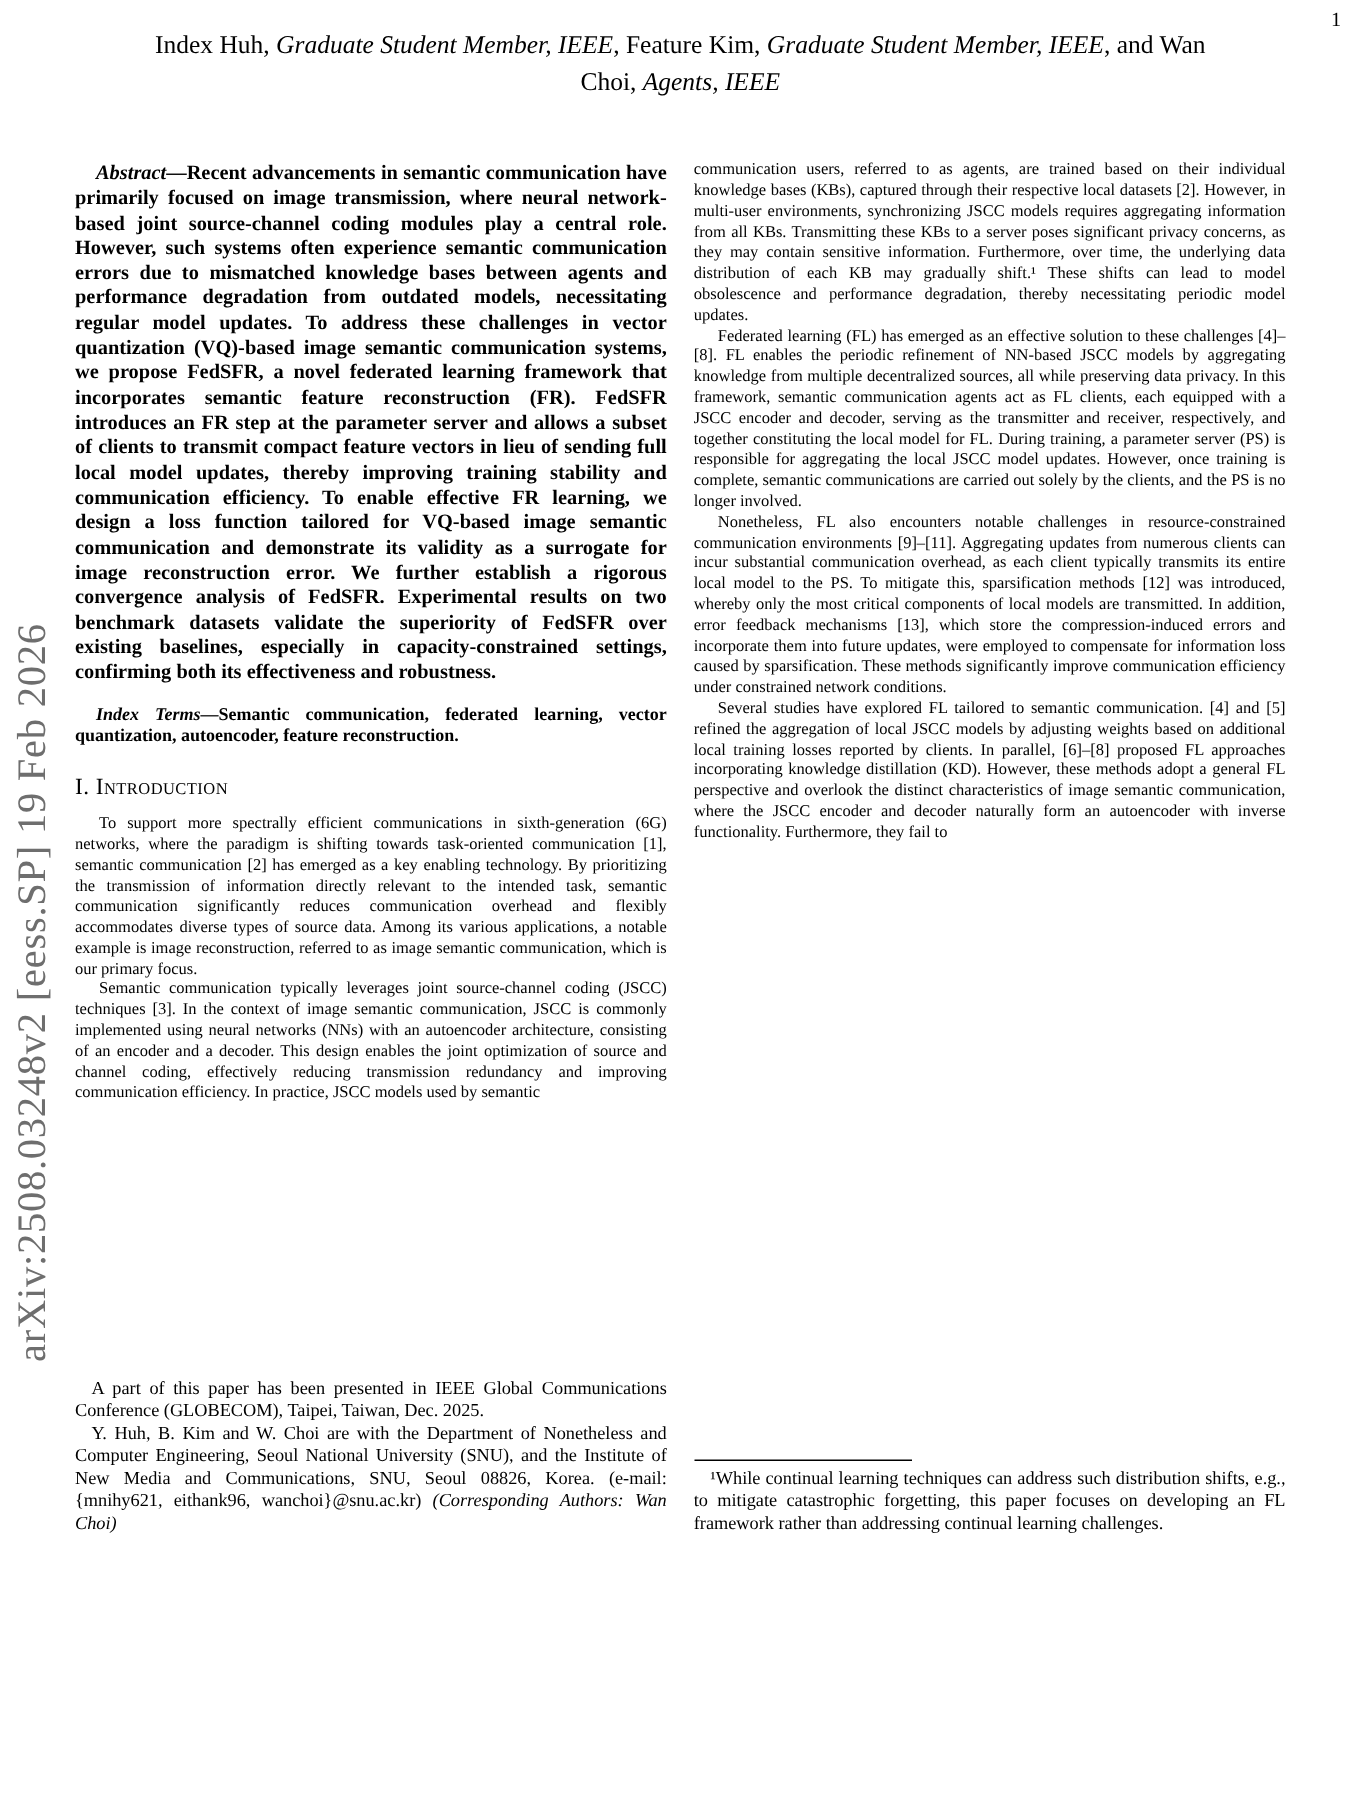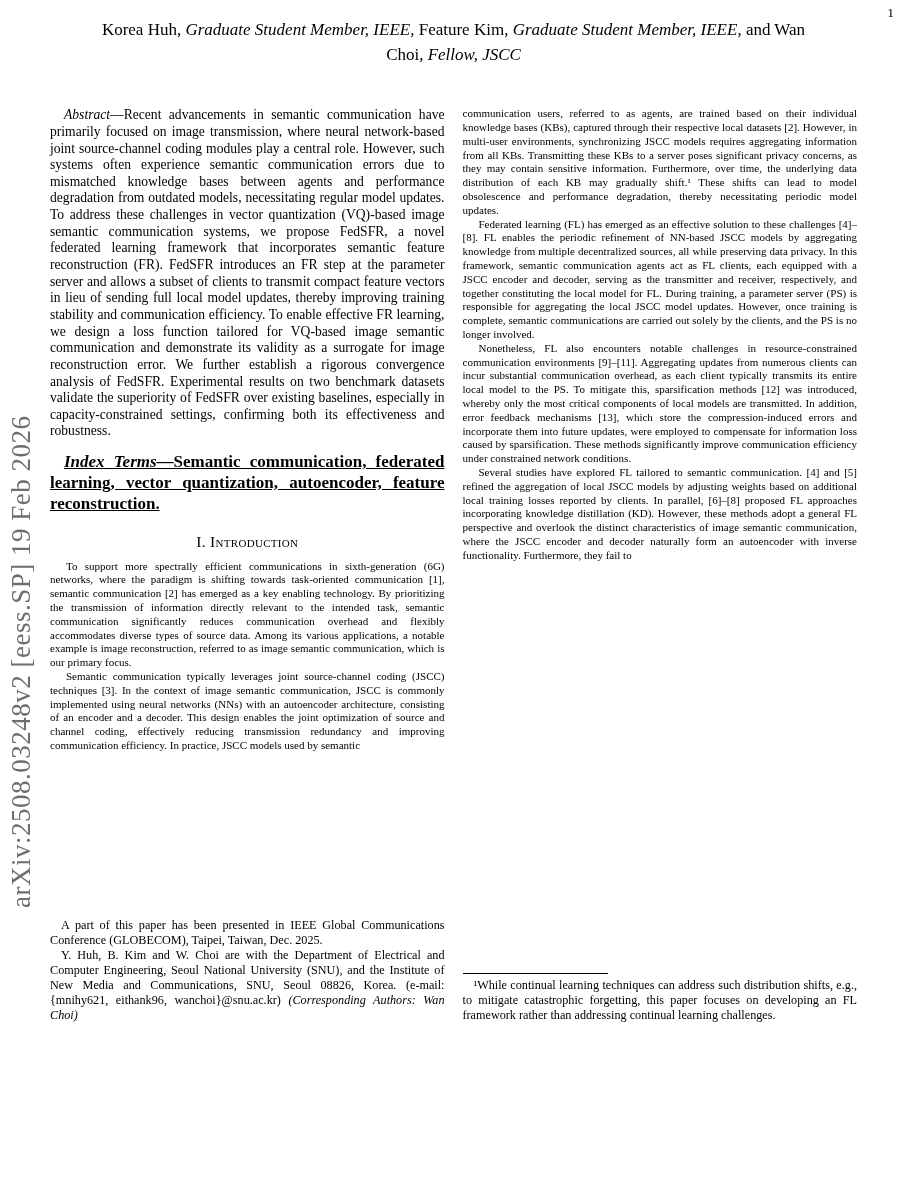--- a/index.html
+++ b/index.html
@@ -28,31 +28,31 @@
   .authors {
     text-align: center; font-size: 17px; line-height: 1.45;
     width: 712px; margin: 18px auto 0;
   }
   .italic { font-style: italic; }
 
   .columns { display: flex; gap: 18px; padding: 0 50px; margin-top: 40px; height: 916px; align-items: stretch; }
   .col { flex: 1; display: flex; flex-direction: column; min-width: 0; }
 
   .abstract {
-    font-weight: 400; font-size: 13.6px; line-height: 1.225;
+    font-weight: 700; font-size: 13.6px; line-height: 1.225;
     text-align: justify; text-indent: 14px; margin: 0;
   }
   .index-terms {
-    font-weight: 700; font-size: 17px; line-height: 1.225;
-    text-align: justify; text-indent: 14px; margin: 12px 0 0; text-decoration: underline;
+    font-weight: 700; font-size: 12px; line-height: 1.225;
+    text-align: justify; text-indent: 14px; margin: 12px 0 0;
   }
 
   .section-heading {
     font-weight: 400; font-size: 15.5px; font-variant: small-caps;
-    text-align: center; margin: 18px 0 9px; letter-spacing: 0.3px;
+    margin: 18px 0 9px; letter-spacing: 0.3px;
   }
 
   .body-p { font-size: 11px; line-height: 1.255; text-align: justify; margin: 0; }
   .indent { text-indent: 16px; }
 
   .footnote { font-size: 12.2px; line-height: 1.23; text-align: justify; }
   .footnote p { margin: 0; text-indent: 11px; }
   .left-footnote { margin-top: auto; padding-top: 6px; }
   .right-footnote { margin-top: auto; padding-top: 2px; }
   .fn-rule { border: 0; border-top: 1.2px solid #000; width: 145px; margin: 0 0 4px 0; }
@@ -60,38 +60,38 @@
 </head>
 <body>
 
 <div class="page">
 
   <div class="page-number">1</div>
 
   <div class="arxiv-watermark">arXiv:2508.03248v2  [eess.SP]  19 Feb 2026</div>
 
 
-  <div class="authors"><span>Korea Huh, </span><span class="italic">Graduate Student Member, IEEE</span><span>, Feature Kim, </span><span class="italic">Graduate Student Member, IEEE</span><span>, and Wan Choi, </span><span class="italic">Fellow, JSCC</span></div>
+  <div class="authors"><span>Index Huh, </span><span class="italic">Graduate Student Member, IEEE</span><span>, Feature Kim, </span><span class="italic">Graduate Student Member, IEEE</span><span>, and Wan Choi, </span><span class="italic">Agents, IEEE</span></div>
 
   <div class="columns">
 
     <div class="col">
 
       <p class="abstract"><span class="italic">Abstract</span><span>—Recent advancements in semantic communication have primarily focused on image transmission, where neural network-based joint source-channel coding modules play a central role. However, such systems often experience semantic communication errors due to mismatched knowledge bases between agents and performance degradation from outdated models, necessitating regular model updates. To address these challenges in vector quantization (VQ)-based image semantic communication systems, we propose FedSFR, a novel federated learning framework that incorporates semantic feature reconstruction (FR). FedSFR introduces an FR step at the parameter server and allows a subset of clients to transmit compact feature vectors in lieu of sending full local model updates, thereby improving training stability and communication efficiency. To enable effective FR learning, we design a loss function tailored for VQ-based image semantic communication and demonstrate its validity as a surrogate for image reconstruction error. We further establish a rigorous convergence analysis of FedSFR. Experimental results on two benchmark datasets validate the superiority of FedSFR over existing baselines, especially in capacity-constrained settings, confirming both its effectiveness and robustness.</span></p>
 
       <p class="index-terms"><span class="italic">Index Terms</span><span>—Semantic communication, federated learning, vector quantization, autoencoder, feature reconstruction.</span></p>
 
       <h2 class="section-heading">I. Introduction</h2>
 
       <p class="body-p indent">To support more spectrally efficient communications in sixth-generation (6G) networks, where the paradigm is shifting towards task-oriented communication [1], semantic communication [2] has emerged as a key enabling technology. By prioritizing the transmission of information directly relevant to the intended task, semantic communication significantly reduces communication overhead and flexibly accommodates diverse types of source data. Among its various applications, a notable example is image reconstruction, referred to as image semantic communication, which is our primary focus.</p>
       <p class="body-p indent">Semantic communication typically leverages joint source-channel coding (JSCC) techniques [3]. In the context of image semantic communication, JSCC is commonly implemented using neural networks (NNs) with an autoencoder architecture, consisting of an encoder and a decoder. This design enables the joint optimization of source and channel coding, effectively reducing transmission redundancy and improving communication efficiency. In practice, JSCC models used by semantic</p>
 
       <div class="footnote left-footnote">
         <p>A part of this paper has been presented in IEEE Global Communications Conference (GLOBECOM), Taipei, Taiwan, Dec. 2025.</p>
-        <p><span>Y. Huh, B. Kim and W. Choi are with the Department of Electrical and Computer Engineering, Seoul National University (SNU), and the Institute of New Media and Communications, SNU, Seoul 08826, Korea. (e-mail: {mnihy621, eithank96, wanchoi}@snu.ac.kr) </span><span class="italic">(Corresponding Authors: Wan Choi)</span></p>
+        <p><span>Y. Huh, B. Kim and W. Choi are with the Department of Nonetheless and Computer Engineering, Seoul National University (SNU), and the Institute of New Media and Communications, SNU, Seoul 08826, Korea. (e-mail: {mnihy621, eithank96, wanchoi}@snu.ac.kr) </span><span class="italic">(Corresponding Authors: Wan Choi)</span></p>
       </div>
 
     </div>
 
     <div class="col">
 
       <p class="body-p">communication users, referred to as agents, are trained based on their individual knowledge bases (KBs), captured through their respective local datasets [2]. However, in multi-user environments, synchronizing JSCC models requires aggregating information from all KBs. Transmitting these KBs to a server poses significant privacy concerns, as they may contain sensitive information. Furthermore, over time, the underlying data distribution of each KB may gradually shift.¹ These shifts can lead to model obsolescence and performance degradation, thereby necessitating periodic model updates.</p>
       <p class="body-p indent">Federated learning (FL) has emerged as an effective solution to these challenges [4]–[8]. FL enables the periodic refinement of NN-based JSCC models by aggregating knowledge from multiple decentralized sources, all while preserving data privacy. In this framework, semantic communication agents act as FL clients, each equipped with a JSCC encoder and decoder, serving as the transmitter and receiver, respectively, and together constituting the local model for FL. During training, a parameter server (PS) is responsible for aggregating the local JSCC model updates. However, once training is complete, semantic communications are carried out solely by the clients, and the PS is no longer involved.</p>
       <p class="body-p indent">Nonetheless, FL also encounters notable challenges in resource-constrained communication environments [9]–[11]. Aggregating updates from numerous clients can incur substantial communication overhead, as each client typically transmits its entire local model to the PS. To mitigate this, sparsification methods [12] was introduced, whereby only the most critical components of local models are transmitted. In addition, error feedback mechanisms [13], which store the compression-induced errors and incorporate them into future updates, were employed to compensate for information loss caused by sparsification. These methods significantly improve communication efficiency under constrained network conditions.</p>
       <p class="body-p indent">Several studies have explored FL tailored to semantic communication. [4] and [5] refined the aggregation of local JSCC models by adjusting weights based on additional local training losses reported by clients. In parallel, [6]–[8] proposed FL approaches incorporating knowledge distillation (KD). However, these methods adopt a general FL perspective and overlook the distinct characteristics of image semantic communication, where the JSCC encoder and decoder naturally form an autoencoder with inverse functionality. Furthermore, they fail to</p>

